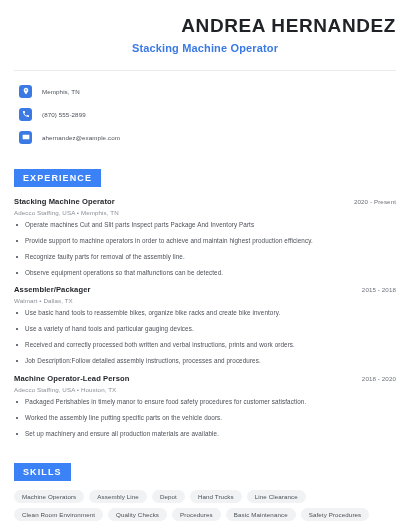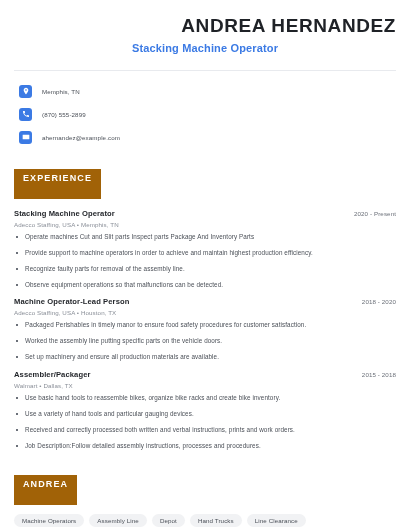--- a/index.html
+++ b/index.html
@@ -75,26 +75,26 @@
   .contact-text {
     font-size: 6.2px;
     color: #4a4f57;
     margin-left: 10px;
     letter-spacing: 0.1px;
   }
 
   
   .section-badge {
     display: inline-block;
-    background: #a16207;
+    background: #3b82f6;
     color: #ffffff;
     font-size: 9px;
     font-weight: bold;
     letter-spacing: 1.1px;
-    padding: 4px 9px 16px 9px;
+    padding: 4px 9px 4px 9px;
     margin-top: 16px;
   }
 
   
   .experience { margin-top: 10px; }
   .job { margin-bottom: 2px; }
   .job-head {
     display: flex;
     justify-content: space-between;
     align-items: baseline;
@@ -209,46 +209,46 @@
         <div class="job-meta">Adecco Staffing, USA • Memphis, TN</div>
         <ul class="bullets">
           <li>Operate machines Cut and Slit parts Inspect parts Package And Inventory Parts</li>
           <li>Provide support to machine operators in order to achieve and maintain highest production efficiency.</li>
           <li>Recognize faulty parts for removal of the assembly line.</li>
           <li>Observe equipment operations so that malfunctions can be detected.</li>
         </ul>
       </div>
       <div class="job">
         <div class="job-head">
-          <div class="job-role">Machine Operator-Lead Person</div>
-          <div class="job-dates">2018 - 2020</div>
-        </div>
-        <div class="job-meta">Adecco Staffing, USA • Houston, TX</div>
-        <ul class="bullets">
-          <li>Packaged Perishables in timely manor to ensure food safety procedures for customer satisfaction.</li>
-          <li>Worked the assembly line putting specific parts on the vehicle doors.</li>
-          <li>Set up machinery and ensure all production materials are available.</li>
-        </ul>
-      </div>
-      <div class="job">
-        <div class="job-head">
           <div class="job-role">Assembler/Packager</div>
           <div class="job-dates">2015 - 2018</div>
         </div>
         <div class="job-meta">Walmart • Dallas, TX</div>
         <ul class="bullets">
           <li>Use basic hand tools to reassemble bikes, organize bike racks and create bike inventory.</li>
           <li>Use a variety of hand tools and particular gauging devices.</li>
           <li>Received and correctly processed both written and verbal instructions, prints and work orders.</li>
           <li>Job Description:Follow detailed assembly instructions, processes and procedures.</li>
         </ul>
       </div>
+      <div class="job">
+        <div class="job-head">
+          <div class="job-role">Machine Operator-Lead Person</div>
+          <div class="job-dates">2018 - 2020</div>
+        </div>
+        <div class="job-meta">Adecco Staffing, USA • Houston, TX</div>
+        <ul class="bullets">
+          <li>Packaged Perishables in timely manor to ensure food safety procedures for customer satisfaction.</li>
+          <li>Worked the assembly line putting specific parts on the vehicle doors.</li>
+          <li>Set up machinery and ensure all production materials are available.</li>
+        </ul>
+      </div>
     </div>
 
-  <div class="section-badge">ANDREA</div>
+  <div class="section-badge">SKILLS</div>
 
   <div class="skills-wrap">
     <div class="skill-tags">
         <span class="skill-tag">Machine Operators</span>
         <span class="skill-tag">Assembly Line</span>
         <span class="skill-tag">Depot</span>
         <span class="skill-tag">Hand Trucks</span>
         <span class="skill-tag">Line Clearance</span>
         <span class="skill-tag">Clean Room Environment</span>
         <span class="skill-tag">Quality Checks</span>

